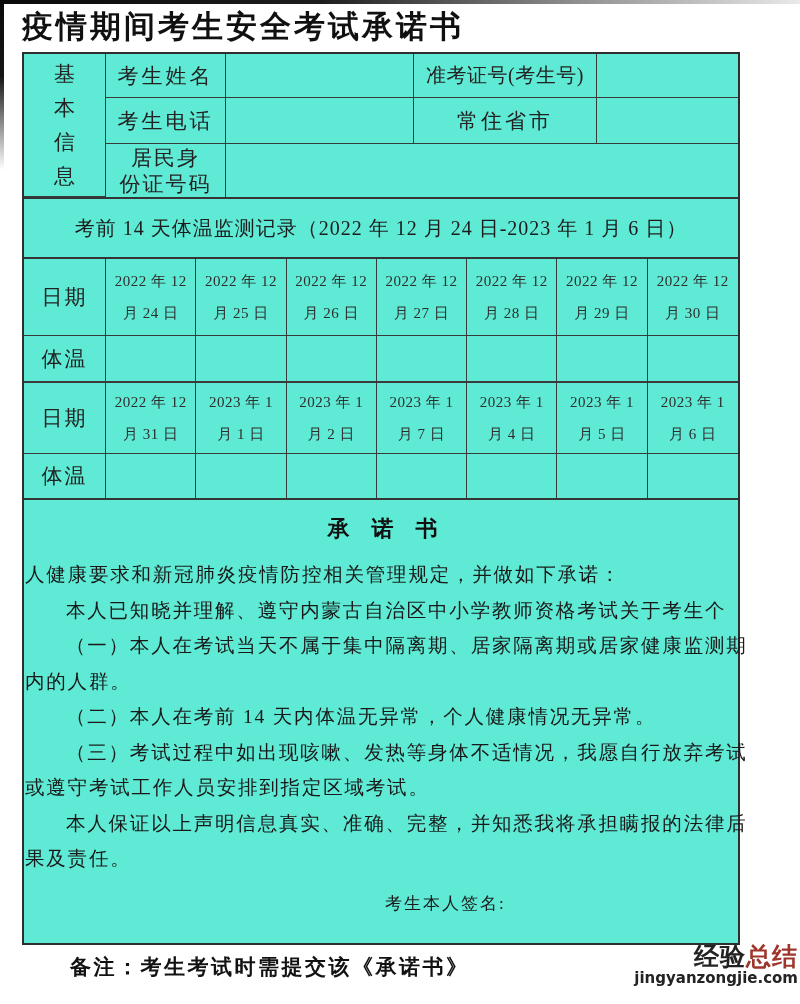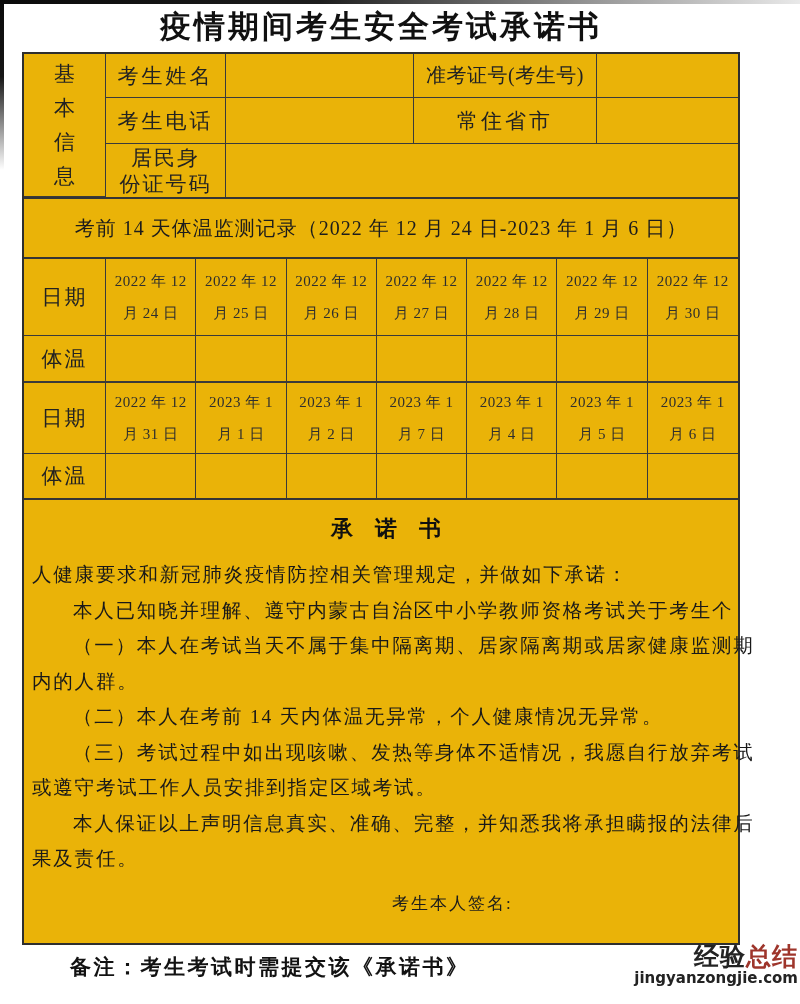--- a/index.html
+++ b/index.html
@@ -17,29 +17,28 @@
     position: absolute; top: 0; left: 0; width: 800px; height: 4px;
     background: linear-gradient(to right, #0a0a0a, #1d1d1d 40%, #8f8f8f 72%, #e9e9e9 100%);
   }
   .artifact-left {
     position: absolute; top: 0; left: 0; width: 4px; height: 170px;
     background: linear-gradient(to bottom, #0a0a0a 0%, #161616 45%, rgba(40,40,40,0) 100%);
   }
 
   .doc-title {
     position: absolute; top: 6px; left: 22px; width: 718px;
-    text-align: center;
     font-family: "Liberation Sans", "DejaVu Sans", sans-serif;
     font-weight: bold; font-size: 31px; letter-spacing: 3px; color: #101010;
     white-space: nowrap;
   }
 
   .form-box {
     position: absolute; top: 52px; left: 22px; width: 718px; height: 893px;
-    border: 2px solid #2e2e2e; background: #eab308;
+    border: 2px solid #2e2e2e; background: #5eead4;
     display: flex; flex-direction: column;
   }
 
   
   .basic-grid {
     display: grid;
     grid-template-columns: 82px 120px 188px 183px 1fr;
     grid-template-rows: 44px 46px 53px;
     border-bottom: 2px solid #353535;
     height: 145px;
@@ -78,21 +77,21 @@
     text-align: center;
   }
   .tcell.lastcol { border-right: none; }
   .tcell.lastrow { border-bottom: none; }
   .tcell.thicktop { border-top: 1px solid #3a3a3a; }
   .tlabel { font-size: 21px; letter-spacing: 2px; color: #222; }
   .tdate { font-size: 15px; line-height: 32px; color: #2e2e2e; letter-spacing: 0.5px; }
   .tdate span { display: block; }
 
   
-  .pledge { flex: 1; padding: 12px 6px 0 8px; position: relative; }
+  .pledge { flex: 1; padding: 12px 6px 0 1px; position: relative; }
   .pledge-heading {
     text-align: center; font-size: 22px; font-weight: bold;
     letter-spacing: 22px; padding-left: 30px; color: #101010; margin-top: 2px;
     white-space: nowrap;
   }
   .pledge-body { margin-top: 13px; font-size: 19.5px; line-height: 35.5px; letter-spacing: 1.8px; color: #191919; }
   .pline { white-space: nowrap; }
   .pline.indent { text-indent: 2.1em; }
   .signature-row { margin-top: 15px; margin-left: 360px; font-size: 17px; letter-spacing: 2px; color: #1c1c1c; }
 

